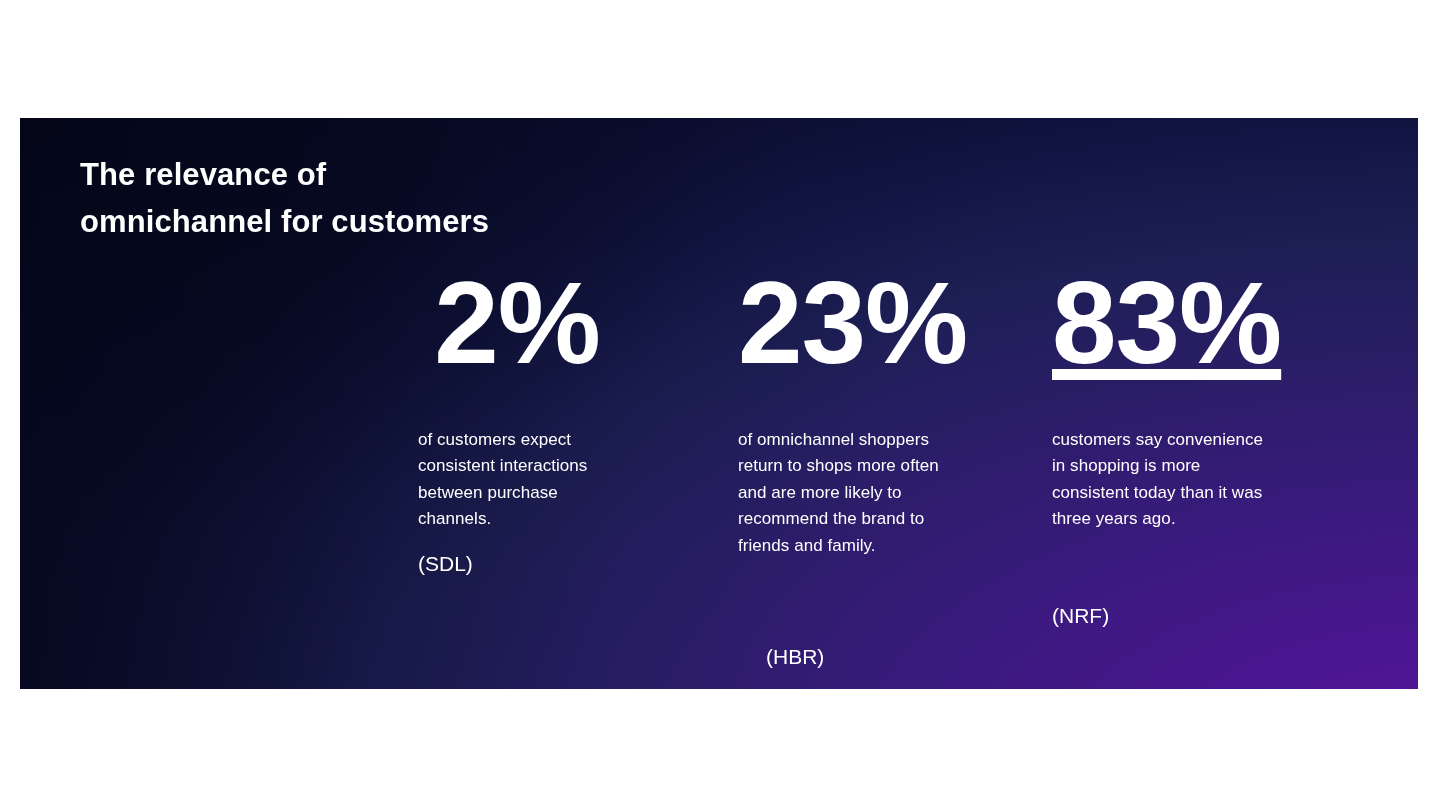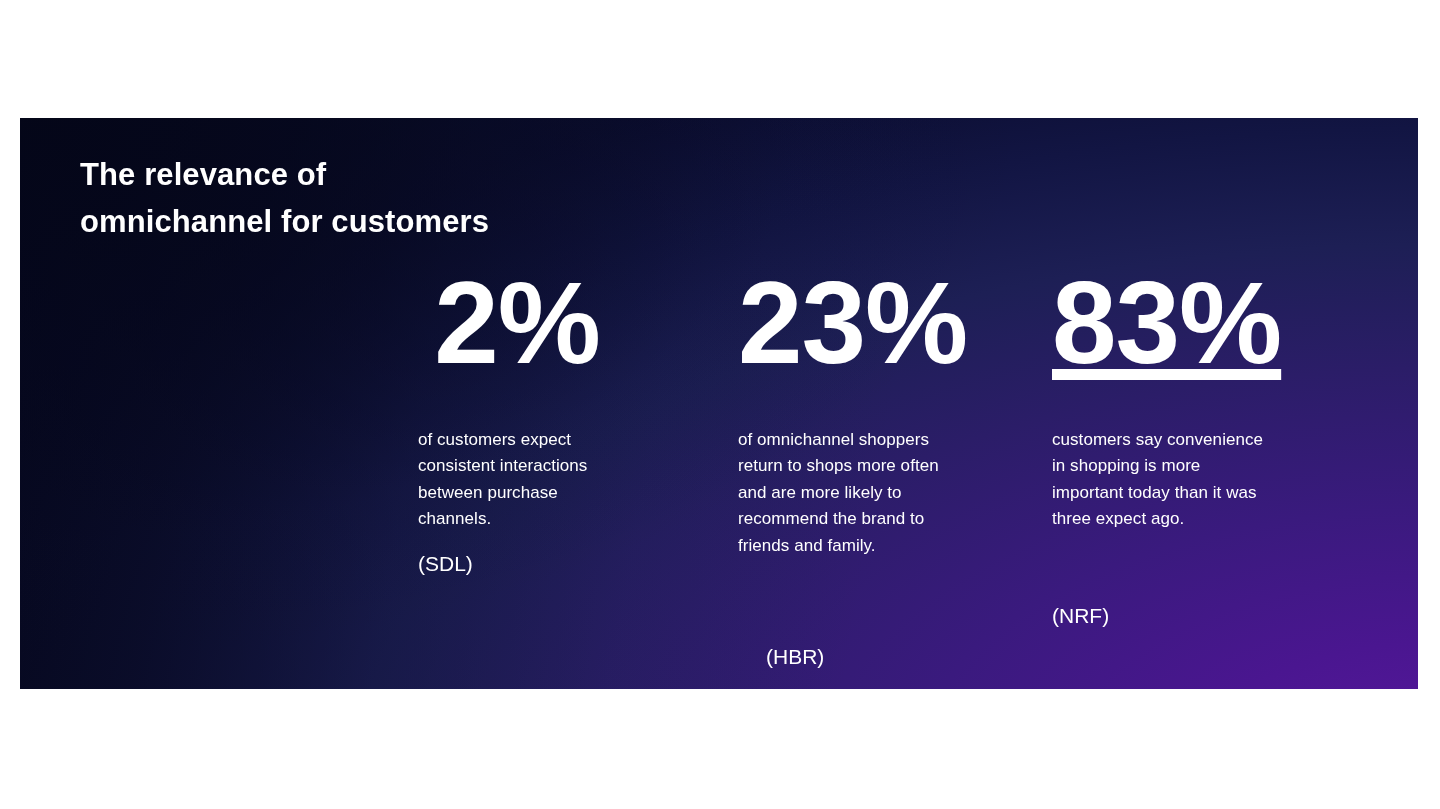--- a/index.html
+++ b/index.html
@@ -133,20 +133,20 @@
       </div>
 
       <div class="stat" id="stat-1">
         <span class="stat-value">23%</span>
         <div class="stat-desc">of omnichannel shoppers return to shops more often and are more likely to recommend the brand  to friends and family.</div>
         <div class="stat-source">(HBR)</div>
       </div>
 
       <div class="stat" id="stat-2">
         <span class="stat-value">83%</span>
-        <div class="stat-desc">customers say convenience in shopping is more important today than it was three expect ago.</div>
+        <div class="stat-desc">customers say convenience in shopping is more consistent today than it was three years ago.</div>
         <div class="stat-source">(NRF)</div>
       </div>
 
     </div>
   </div>
 
 </div>
 
 </body></html>

